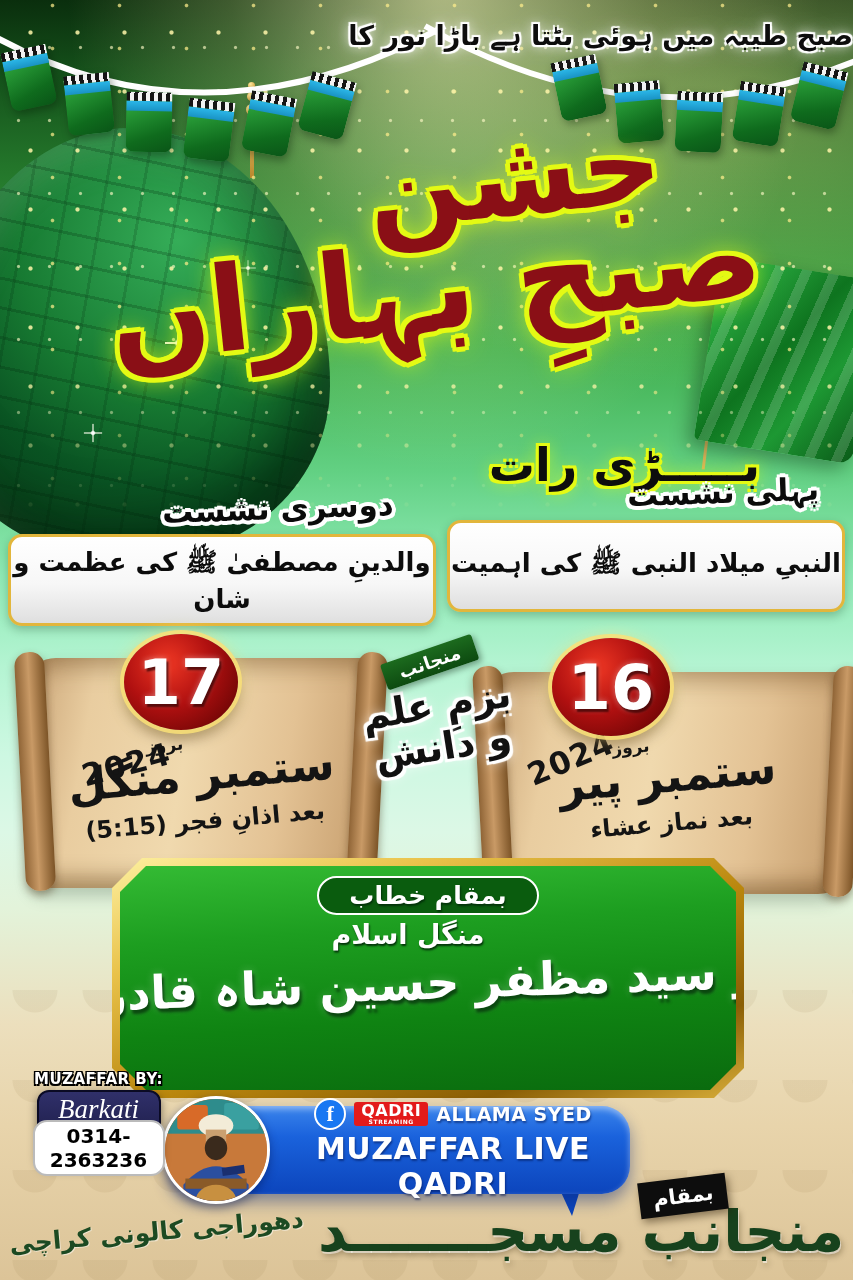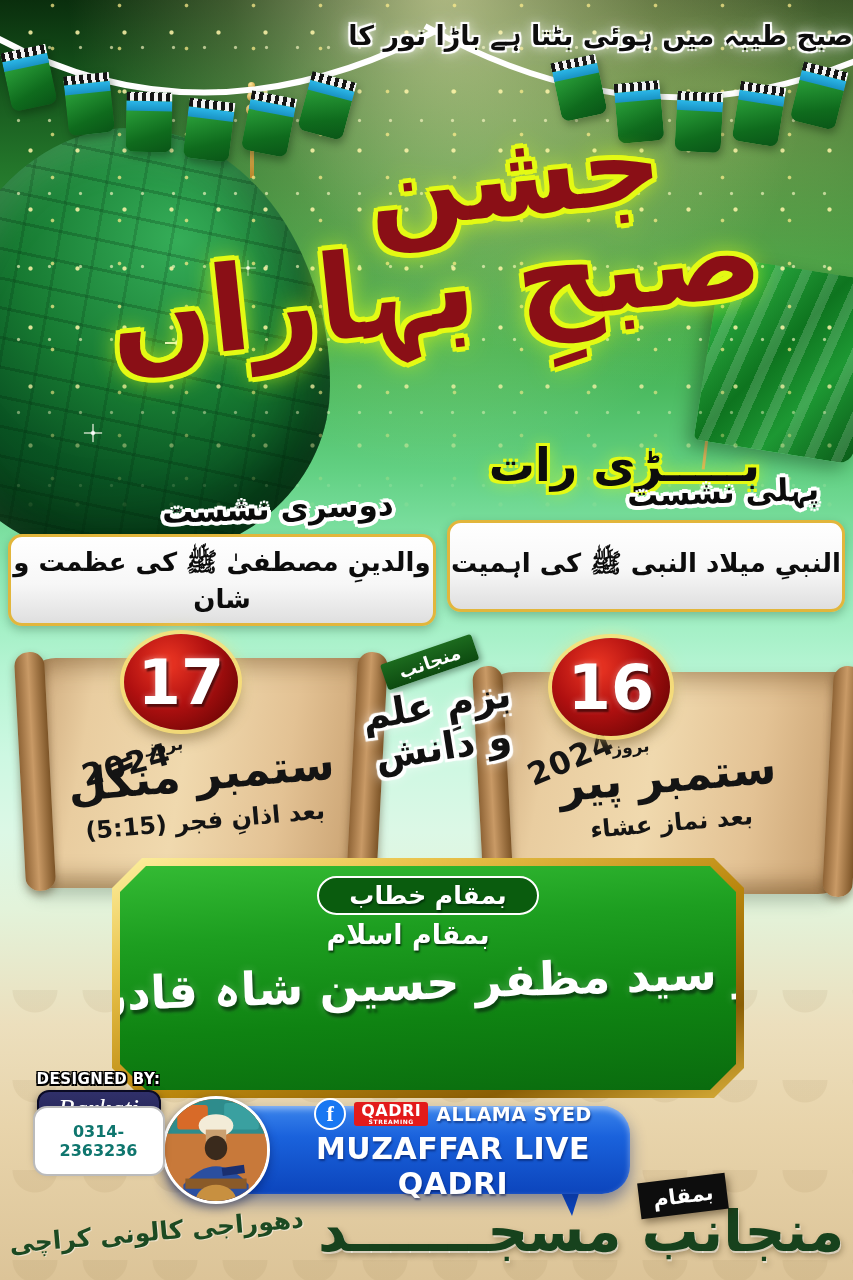--- a/index.html
+++ b/index.html
@@ -117,21 +117,21 @@
     transform:rotate(-2deg);text-shadow:2px 4px 3px rgba(3,45,8,.75),0 0 10px rgba(255,255,255,.25);}
 
   .designer{left:26px;top:1070px;width:145px;z-index:8;text-align:center;}
   .designer-heading{font-size:15px;font-weight:bold;color:#fff;letter-spacing:.5px;
     text-shadow:-1.5px -1.5px 0 #000,1.5px -1.5px 0 #000,-1.5px 1.5px 0 #000,1.5px 1.5px 0 #000;}
   .designer-box{position:relative;margin:2px auto 0;width:124px;background:linear-gradient(#30306a,#131338);
     border:2px solid #0a0a24;border-radius:12px;padding:4px 4px 22px;box-shadow:0 4px 10px rgba(0,0,0,.5);}
   .designer-brand{font-family:"Liberation Serif","DejaVu Serif",serif;font-style:italic;font-size:27px;color:#fff;line-height:1;}
   .designer-sub{font-family:"Liberation Serif","DejaVu Serif",serif;font-style:italic;font-size:15px;color:#fff;letter-spacing:6px;margin-top:2px;}
   .designer-phone{position:absolute;left:50%;bottom:-12px;transform:translateX(-50%);width:132px;
-    background:#fff;border:2px solid #bbb;border-radius:14px;font-size:16px;font-weight:bold;color:#0f766e;padding:14px 0;}
+    background:#fff;border:2px solid #bbb;border-radius:14px;font-size:20px;font-weight:bold;color:#000000;padding:2px 0;}
 
   .stream-bar{left:168px;top:1106px;width:462px;height:88px;border-radius:28px;z-index:7;
     background:linear-gradient(180deg,#3a84ec 0%,#1a62dc 35%,#0c45bc 100%);
     box-shadow:inset 0 3px 6px rgba(255,255,255,.45),0 8px 16px rgba(10,40,120,.45);
     display:flex;flex-direction:column;justify-content:center;padding:4px 10px 6px 118px;color:#fff;}
   .stream-tail{left:560px;top:1190px;width:0;height:0;z-index:6;
     border-left:12px solid transparent;border-right:8px solid transparent;border-top:26px solid #0c45bc;}
   .stream-row1{display:flex;align-items:center;justify-content:center;gap:8px;}
   .fb-circle{width:32px;height:32px;border-radius:50%;background:#1877f2;border:2.5px solid #fff;
     display:flex;align-items:center;justify-content:center;color:#fff;font-weight:bold;font-size:22px;
@@ -243,27 +243,27 @@
   </div>
 
   <div class="abs organizer">
     <span class="org-badge">منجانب</span>
     <div class="org-name">بزمِ علم و دانش</div>
   </div>
 
   <div class="abs banner-frame">
     <div class="banner-inner">
       <div class="special-pill">بمقام خطاب</div>
-      <div class="honorific">بمقام اسلام</div>
+      <div class="honorific">منگل اسلام</div>
       <div class="speaker-name">پیر سید مظفر حسین شاہ قادری</div>
     </div>
   </div>
 
   <div class="abs designer">
-    <div class="designer-heading">DESIGNED BY:</div>
+    <div class="designer-heading">MUZAFFAR BY:</div>
     <div class="designer-box">
       <div class="designer-brand">Barkati</div>
       <div class="designer-sub">ADS</div>
       <div class="designer-phone">0314-2363236</div>
     </div>
   </div>
 
   <div class="abs stream-tail"></div>
   <div class="abs stream-bar">
     <div class="speaker-photo">

